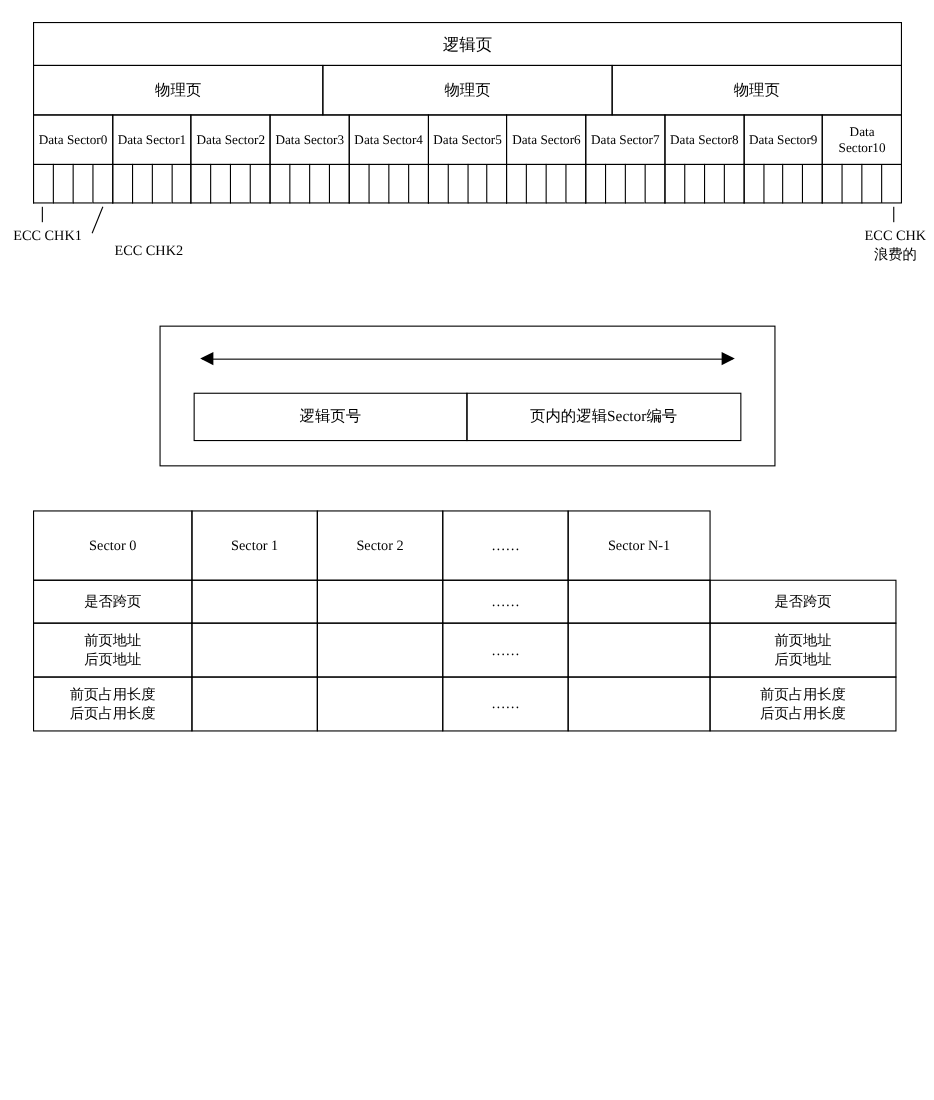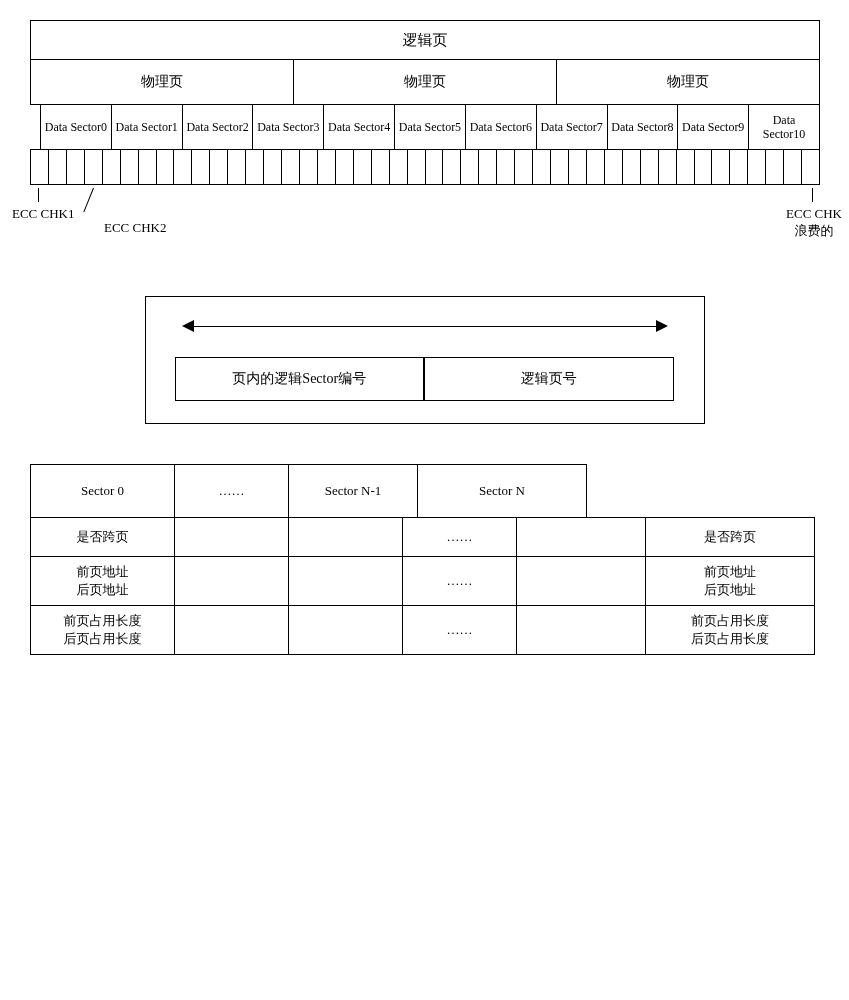--- a/index.html
+++ b/index.html
@@ -9,21 +9,21 @@
     padding: 20px 30px;
     background: #fff;
     color: #000;
     width: 849px;
   }
   .diagram1 { width: 790px; margin: 0 auto 14px auto; }
   .row { display: flex; width: 100%; }
   .cell { border: 1px solid #000; display: flex; align-items: center; justify-content: center; text-align: center; font-size: 14px; padding: 4px 2px; }
   .header-row .cell { height: 40px; font-size: 15px; }
   .phys-row .cell { height: 46px; font-size: 14px; }
-  .sector-row .cell { height: 46px; font-size: 12px; line-height: 1.2; margin-left: 10px; }
+  .sector-row .cell { height: 46px; font-size: 12px; line-height: 1.2; }
   .ecc-row { height: 36px; display: flex; width: 100%; margin-top: -1px; }
   .ecc-chunk { flex: 1; display: flex; }
   .ecc-slice { flex: 1; border: 1px solid #000; border-right: none; }
   .ecc-slice:last-child { border-right: 1px solid #000; }
   .labels-row { display: flex; width: 100%; margin-top: 3px; position: relative; height: 70px; }
   .tick { position: absolute; width: 1px; height: 14px; background: #000; top: 0; }
   .tick-label { position: absolute; font-size: 13px; top: 18px; white-space: nowrap; }
 
   .diagram2 {
     width: 560px; margin: 38px auto 40px auto;
@@ -44,21 +44,21 @@
 
   .diagram3 { width: 790px; margin: 0 auto; }
   .d3row { display: flex; }
   .d3cell { border: 1px solid #000; display: flex; flex-direction: column; align-items: center; justify-content: center; font-size: 13px; padding: 8px 4px; text-align: center; line-height: 1.4; }
   .d3cell.col0 { width: 145px; }
   .d3cell.col1 { width: 115px; }
   .d3cell.col2 { width: 115px; }
   .d3cell.col3 { width: 115px; }
   .d3cell.col4 { width: 130px; }
   .d3cell.col5 { width: 170px; }
-  .d3row.head .d3cell { height: 54px; }
+  .d3row.head .d3cell { height: 64px; }
   .d3row.r1 .d3cell { height: 40px; }
   .d3row.r2 .d3cell { height: 50px; }
   .d3row.r3 .d3cell { height: 50px; }
 </style>
 </head>
 <body>
 
 <div class="diagram1">
   <div class="row header-row">
     <div class="cell" style="flex:1">逻辑页</div>
@@ -162,31 +162,32 @@
 </div>
 
 <div class="diagram2">
   <div class="arrow-bar">
     <div class="arrow-line"></div>
     <div class="arrow-left"></div>
     <div class="arrow-right"></div>
   </div>
   <div style="height:14px"></div>
   <div class="split-row">
+    <div class="cell">逻辑页号</div>
     <div class="cell" style="margin-left:-1px">页内的逻辑Sector编号</div>
-    <div class="cell">逻辑页号</div>
   </div>
 </div>
 
 <div class="diagram3">
   <div class="d3row head">
     <div class="d3cell col0">Sector 0</div>
+    <div class="d3cell col1" style="margin-left:-1px">Sector 1</div>
+    <div class="d3cell col2" style="margin-left:-1px">Sector 2</div>
     <div class="d3cell col3" style="margin-left:-1px">……</div>
     <div class="d3cell col4" style="margin-left:-1px">Sector N-1</div>
-    <div class="d3cell col5" style="margin-left:-1px">Sector N</div>
   </div>
   <div class="d3row r1" style="margin-top:-1px">
     <div class="d3cell col0">是否跨页</div>
     <div class="d3cell col1" style="margin-left:-1px"></div>
     <div class="d3cell col2" style="margin-left:-1px"></div>
     <div class="d3cell col3" style="margin-left:-1px">……</div>
     <div class="d3cell col4" style="margin-left:-1px"></div>
     <div class="d3cell col5" style="margin-left:-1px">是否跨页</div>
   </div>
   <div class="d3row r2" style="margin-top:-1px">

